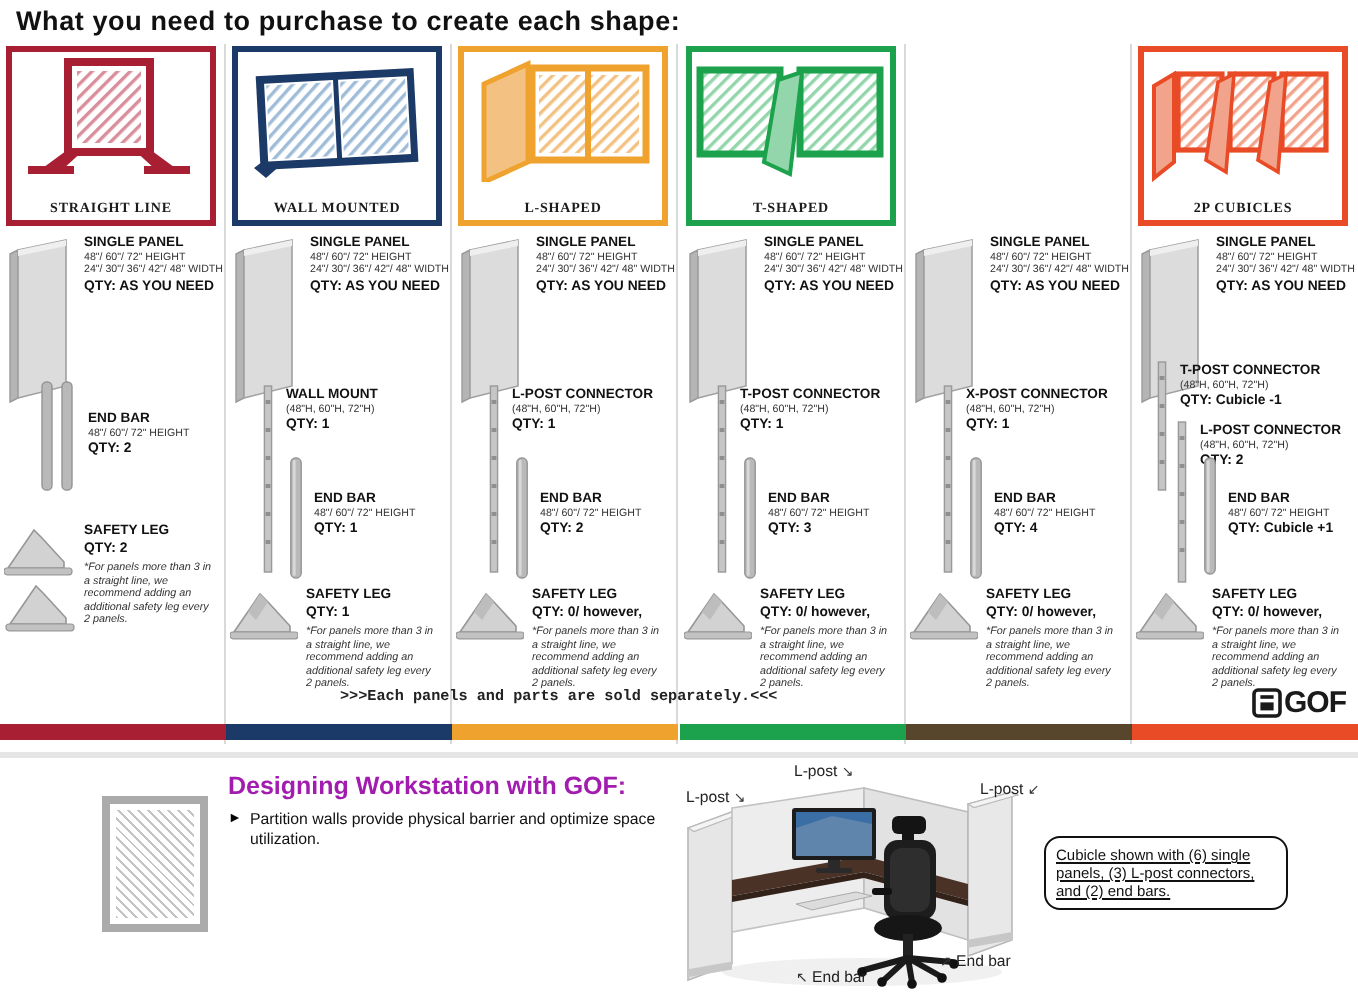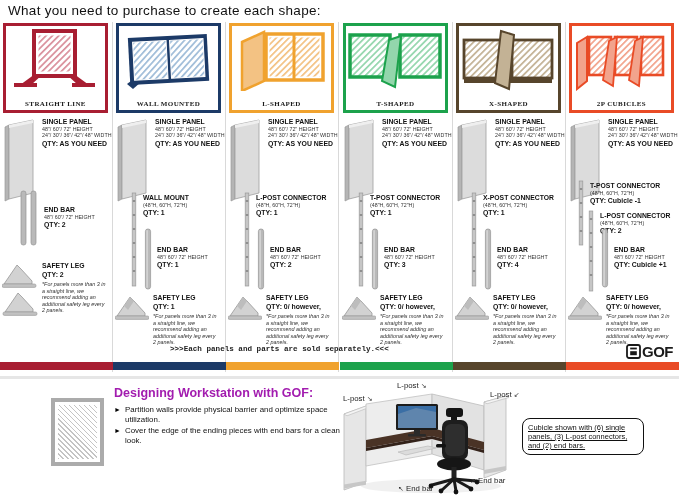--- a/index.html
+++ b/index.html
@@ -1,18 +1,18 @@
 <!DOCTYPE html>
 <html><head>
 <meta charset="utf-8">
 <style>
   html,body{margin:0;padding:0;background:#fff;}
   .page{position:relative;width:679px;height:497px;background:#fff;overflow:hidden;
         font-family:"Liberation Sans",sans-serif;color:#1a1a1a;}
-  .main-title{position:absolute;left:8px;top:3px;font-size:13.5px;font-weight:normal;
+  .main-title{position:absolute;left:8px;top:3px;font-size:13.5px;font-weight:bold;
         letter-spacing:.3px;color:#111;text-align:center;}
   .columns{position:absolute;left:0;top:22px;width:679px;height:350px;}
   .column{position:absolute;top:0;width:113px;height:350px;border-right:1px solid #d9d9d9;box-sizing:border-box;}
   .column:last-child{border-right:none;}
   .shape-box{position:absolute;left:3px;top:1px;width:99px;height:84px;border:3px solid #000;background:#fff;}
   .shape-art{position:absolute;left:1px;top:3px;}
   .shape-label{position:absolute;left:0;bottom:2px;width:100%;text-align:center;
         font-family:"Liberation Serif",serif;font-weight:bold;font-size:7px;color:#1b1b1b;letter-spacing:.4px;}
   .part-row{position:absolute;display:flex;align-items:flex-start;}
   .part-icon{flex:none;line-height:0;}
@@ -330,35 +330,20 @@
         <div class="part-text" style="margin-top:0px">
           <div class="part-title">SAFETY LEG</div>
 
           <div class="part-qty">QTY: 0/ however,</div>
           <div class="part-note">*For panels more than 3 in a straight line, we recommend adding an additional safety leg every 2 panels.</div>
         </div>
         </div>
         <div class="col-bar" style="background:#1CA24C"></div>
       </div>
       <div class="column" style="left: 453px;">
-        <div class="shape-box" style="border-color:#57452C">
-      <span class="shape-art"><svg width="95" height="62" viewBox="0 0 95 62">
-              <defs>
-                <pattern id="p4" width="4.5" height="4.5" patternUnits="userSpaceOnUse" patternTransform="rotate(45)">
-                  <rect width="4.5" height="4.5" fill="#fff"></rect>
-                  <rect width="1.7" height="4.5" fill="#C3B295"></rect>
-                </pattern>
-              </defs>
-    <rect x="4" y="11" width="40" height="38" fill="url(#p4)" stroke="#57452C" stroke-width="2.8"></rect>
-    <rect x="52" y="11" width="40" height="38" fill="url(#p4)" stroke="#57452C" stroke-width="2.8"></rect>
-    <rect x="4" y="49" width="88" height="5" fill="#57452C"></rect>
-    <polygon points="41,2 54,6 49,60 35,54" fill="#C3B295" stroke="#57452C" stroke-width="2"></polygon>
-            </svg></span>
-      <div class="shape-label">X-SHAPED</div>
-    </div>
         <div class="part-row" style="top:96px;left:2px">
         <div class="part-icon"><svg width="36" height="84" viewBox="0 0 36 84">
       <polygon points="3,9 7,7 7,81 3,83" fill="#b5b5b5" stroke="#9a9a9a" stroke-width="0.7"></polygon>
       <polygon points="7,7 31,2 31,75 7,81" fill="#dcdcdc" stroke="#a0a0a0" stroke-width="0.8"></polygon>
       <polygon points="7,7 31,2 31,5 7,10" fill="#efefef"></polygon>
             </svg></div>
         <div class="part-text" style="margin-top:0px">
           <div class="part-title">SINGLE PANEL</div>
           <div class="part-dim">48"/ 60"/ 72" HEIGHT</div>
             <div class="part-dim">24"/ 30"/ 36"/ 42"/ 48" WIDTH</div>
@@ -519,21 +504,20 @@
 
   <div class="sample-panel">
     <div class="sample-panel-inner">
         <div class="sample-panel-hatch"></div>
       </div>
   </div>
 
   <div class="designing-title">Designing Workstation with GOF:</div>
   <div class="bullets" id="bullets">
       <div class="bullet"><span class="bullet-marker">►</span><span>Partition walls provide physical barrier and optimize space utilization.</span></div>
-      <div class="bullet"><span class="bullet-marker">►</span><span>Cover the edge of the ending pieces with end bars for a clean look.</span></div>
     </div>
 
   <div class="cubicle-wrap">
     <svg width="200" height="118" viewBox="0 0 200 118">
 
       <ellipse cx="95" cy="108" rx="70" ry="7" fill="#000" opacity="0.06"></ellipse>
 
       <polygon points="8,36 30,28 30,104 8,112" fill="#e6e6e6" stroke="#b9b9b9" stroke-width="0.8"></polygon>
       <polygon points="8,36 30,28 33,29.5 11,37.8" fill="#f4f4f4" stroke="#b9b9b9" stroke-width="0.6"></polygon>
 

